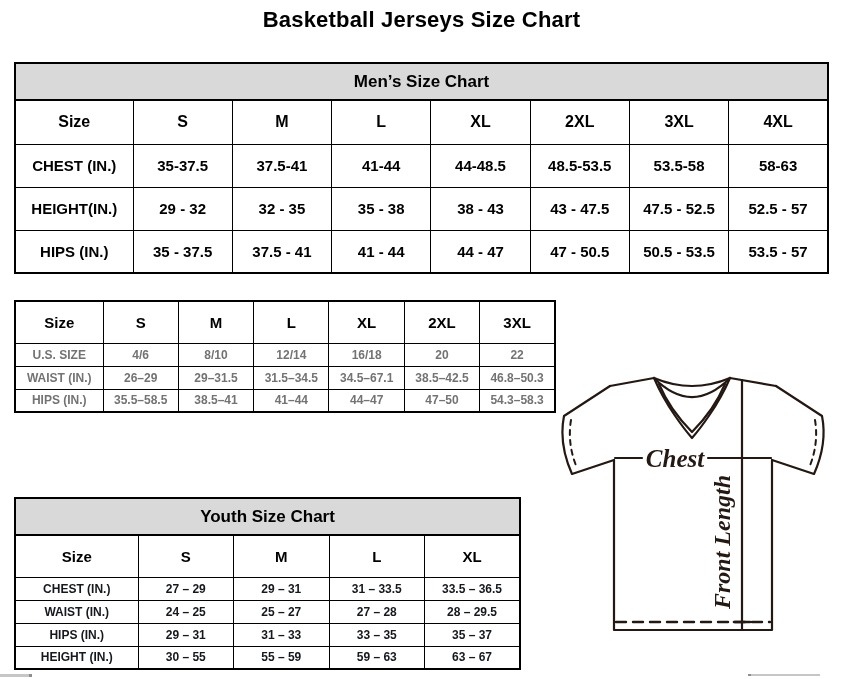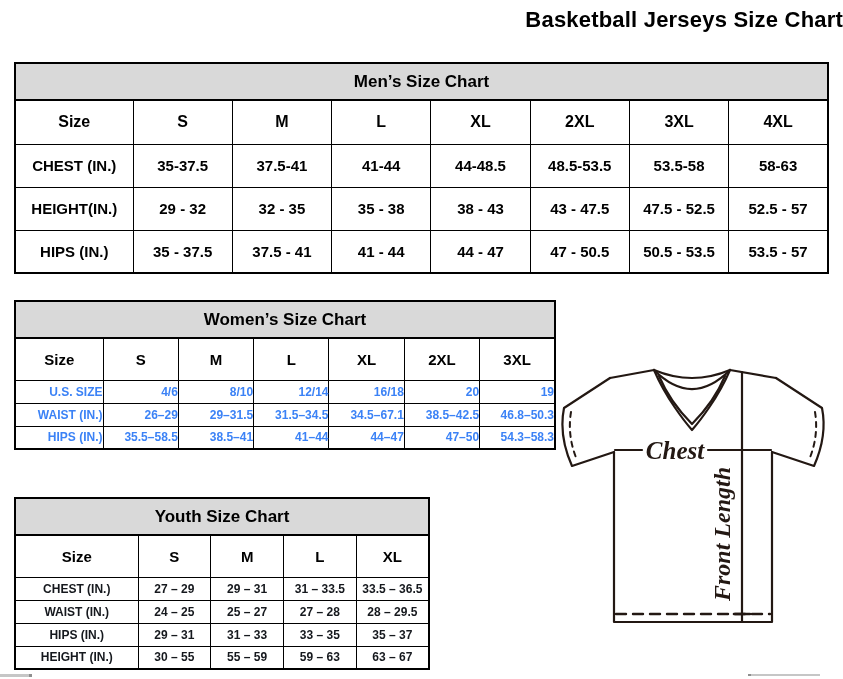--- a/index.html
+++ b/index.html
@@ -1,21 +1,21 @@
 <!DOCTYPE html>
 <html><head>
 <meta charset="utf-8">
 <style>
   html,body { margin:0; padding:0; background:#ffffff; }
   #canvas {
     position:relative; width:843px; height:679px; background:#ffffff;
     font-family:"Liberation Sans", sans-serif; overflow:hidden;
   }
   .page-title {
-    position:absolute; top:7px; left:0; width:843px; text-align:right;
+    position:absolute; top:7px; left:0; width:843px; text-align:center;
     font-size:22px; font-weight:bold; color:#000;
     font-family:"Liberation Sans", sans-serif; letter-spacing:0.2px;
   }
   table.sizetable {
     position:absolute; border-collapse:collapse; table-layout:fixed;
     border:2px solid #000; background:#fff;
   }
   table.sizetable th, table.sizetable td {
     border:1.5px solid #000; text-align:center; vertical-align:middle;
     padding:0; color:#000; font-family:"Liberation Sans", sans-serif;
@@ -29,30 +29,30 @@
   table.men   tr.size-row  { height:44px; }
   table.men   tr.data-row  { height:43px; }
   table.men   tr.size-row th { font-size:16px; font-weight:bold; }
   table.men   tr.data-row th, table.men tr.data-row td { font-size:15px; font-weight:bold; }
   
   table.women { left:14px; top:300px; width:542px; }
   table.women tr.title-row { height:37px; }
   table.women tr.size-row  { height:42px; }
   table.women tr.data-row  { height:23px; }
   table.women tr.size-row th { font-size:15px; font-weight:bold; }
-  table.women tr.data-row th, table.women tr.data-row td { font-size:12px; font-weight:bold; color:#3b82f6;text-align:right; }
+  table.women tr.data-row th, table.women tr.data-row td { font-size:12px; font-weight:bold; color:#737373; }
   
-  table.youth { left:14px; top:497px; width:416px; }
+  table.youth { left:14px; top:497px; width:507px; }
   table.youth tr.title-row { height:37px; }
   table.youth tr.size-row  { height:42px; }
   table.youth tr.data-row  { height:23px; }
   table.youth tr.size-row th { font-size:15px; font-weight:bold; }
   table.youth tr.data-row th, table.youth tr.data-row td { font-size:12px; font-weight:bold; color:#15181d; }
 
-  .diagram { position:absolute; left:558px; top:364px; width:284px; height:266px; }
+  .diagram { position:absolute; left:558px; top:372px; width:284px; height:266px; }
   .diagram svg { display:block; }
   .diagram text {
     font-family:"Liberation Serif", serif; font-style:italic; font-weight:bold;
     fill:#231813;
   }
   .sb { position:absolute; background:#c6c6c6; }
   .sb-capL { position:absolute; background:#8f8f8f; }
 </style>
 </head>
 <body>
@@ -112,40 +112,37 @@
     </tr>
   </tbody>
     </table>
 
   <table class="sizetable women">
     <colgroup>
         <col style="width:88px">
         <col span="6">
       </colgroup>
     <tbody>
-        <tr class="title-row">
-      <th colspan="7">Women’s Size Chart</th>
-    </tr>
     <tr class="size-row">
       <th>Size</th>
       <th>S</th>
       <th>M</th>
       <th>L</th>
       <th>XL</th>
       <th>2XL</th>
       <th>3XL</th>
     </tr>
     <tr class="data-row">
       <th>U.S. SIZE</th>
       <td>4/6</td>
       <td>8/10</td>
       <td>12/14</td>
       <td>16/18</td>
       <td>20</td>
-      <td>19</td>
+      <td>22</td>
     </tr>
     <tr class="data-row">
       <th>WAIST (IN.)</th>
       <td>26–29</td>
       <td>29–31.5</td>
       <td>31.5–34.5</td>
       <td>34.5–67.1</td>
       <td>38.5–42.5</td>
       <td>46.8–50.3</td>
     </tr>

